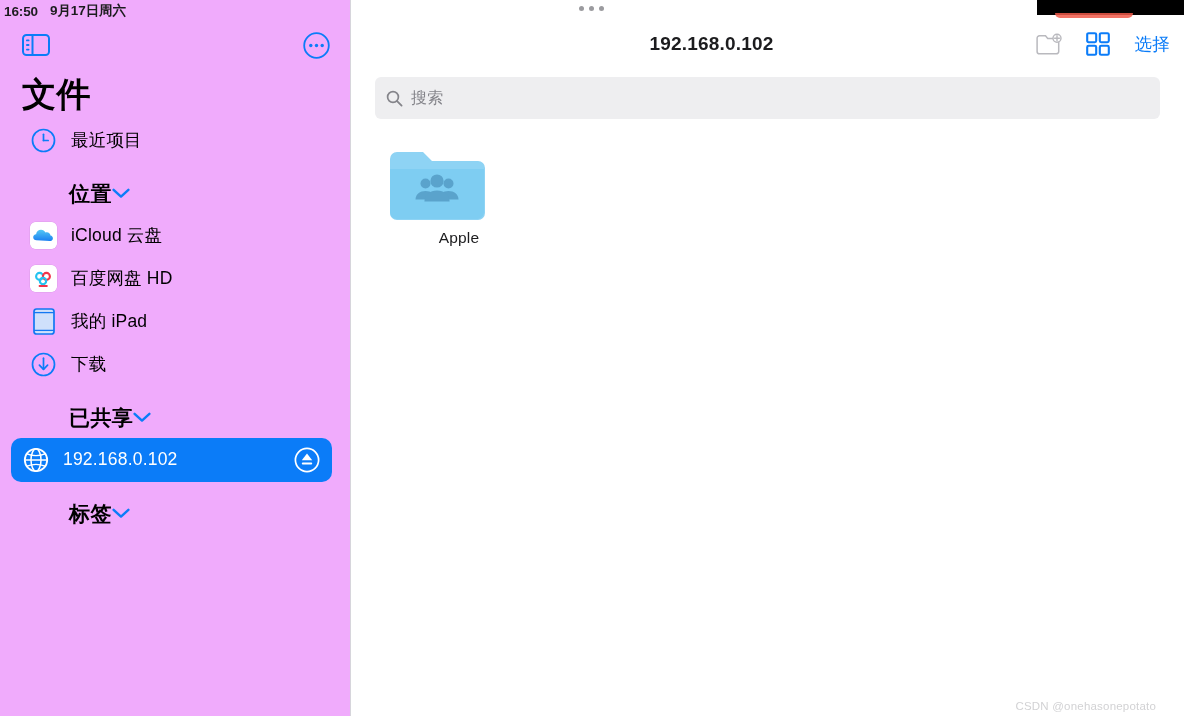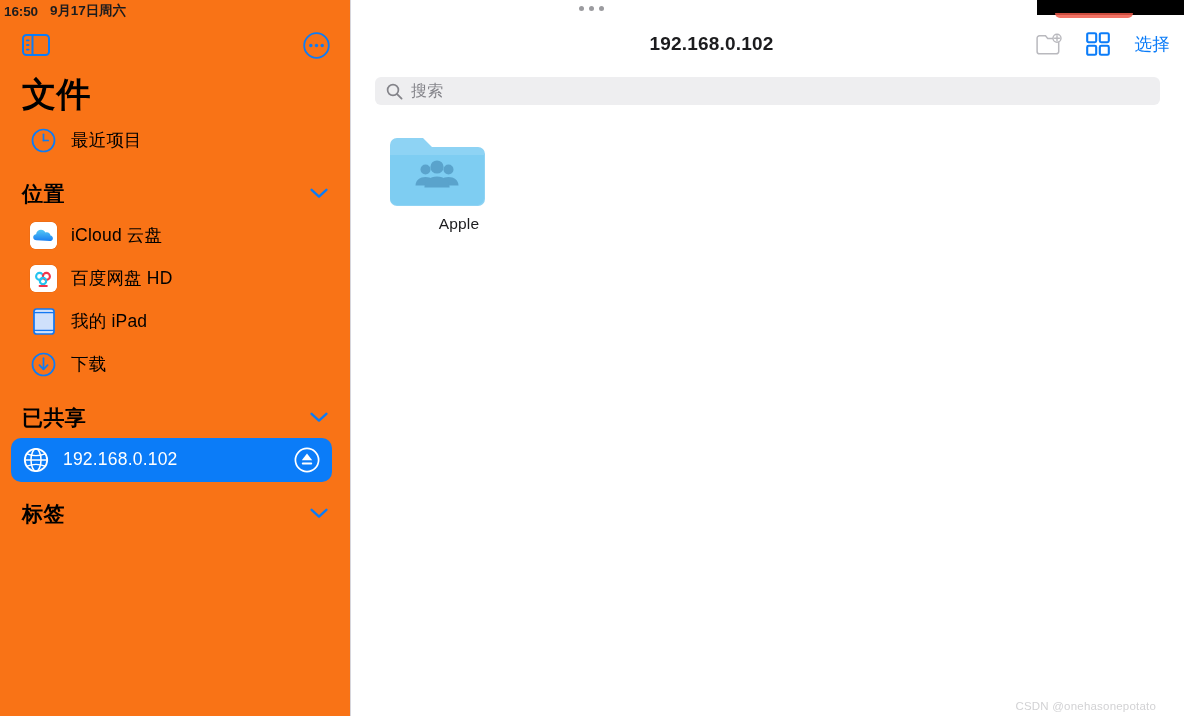--- a/index.html
+++ b/index.html
@@ -18,21 +18,21 @@
     height: 716px;
     display: flex;
     background: #ffffff;
   }
 
   
   #sidebar {
     position: relative;
     width: 351px;
     height: 716px;
-    background: #f97316;
+    background: #f0abfc;
     flex: 0 0 351px;
     border-right: 1px solid #d6d5db;
     overflow: hidden;
   }
 
   .status-bar {
     height: 22px;
     display: flex;
     align-items: center;
     padding-left: 4px;
@@ -82,22 +82,23 @@
   .sb-row-icon {
     width: 27px; height: 27px;
     flex: 0 0 27px;
     display: flex; align-items: center; justify-content: center;
   }
   .sb-row-icon svg { display: block; }
 
   .sb-section {
     display: flex;
     align-items: center;
-    justify-content: space-between;
+    justify-content: flex-start;
     padding: 18px 22px 6px 22px;
+    margin-left: 47px;
   }
   .sb-section-title {
     font-size: 21px;
     font-weight: 700;
     color: #000;
     letter-spacing: 0.4px;
   }
   .chevron { width: 18px; height: 11px; display:block; }
 
   .sb-row.selected {
@@ -192,21 +193,21 @@
   .icon-grid { width: 24px; height: 24px; display:block; }
   .select-btn {
     font-size: 17.5px;
     color: #0b7cf8;
     letter-spacing: 0.3px;
     cursor: default;
   }
 
   .search-wrap { padding: 6px 24px 0 24px; }
   .search-bar {
-    height: 28px;
+    height: 42px;
     background: #eeeef0;
     border-radius: 6px;
     display: flex;
     align-items: center;
     gap: 8px;
     padding: 12px 11px;
   }
   .icon-search { width: 17px; height: 17px; display:block; flex:0 0 17px; }
   .search-bar input {
     border: none;

